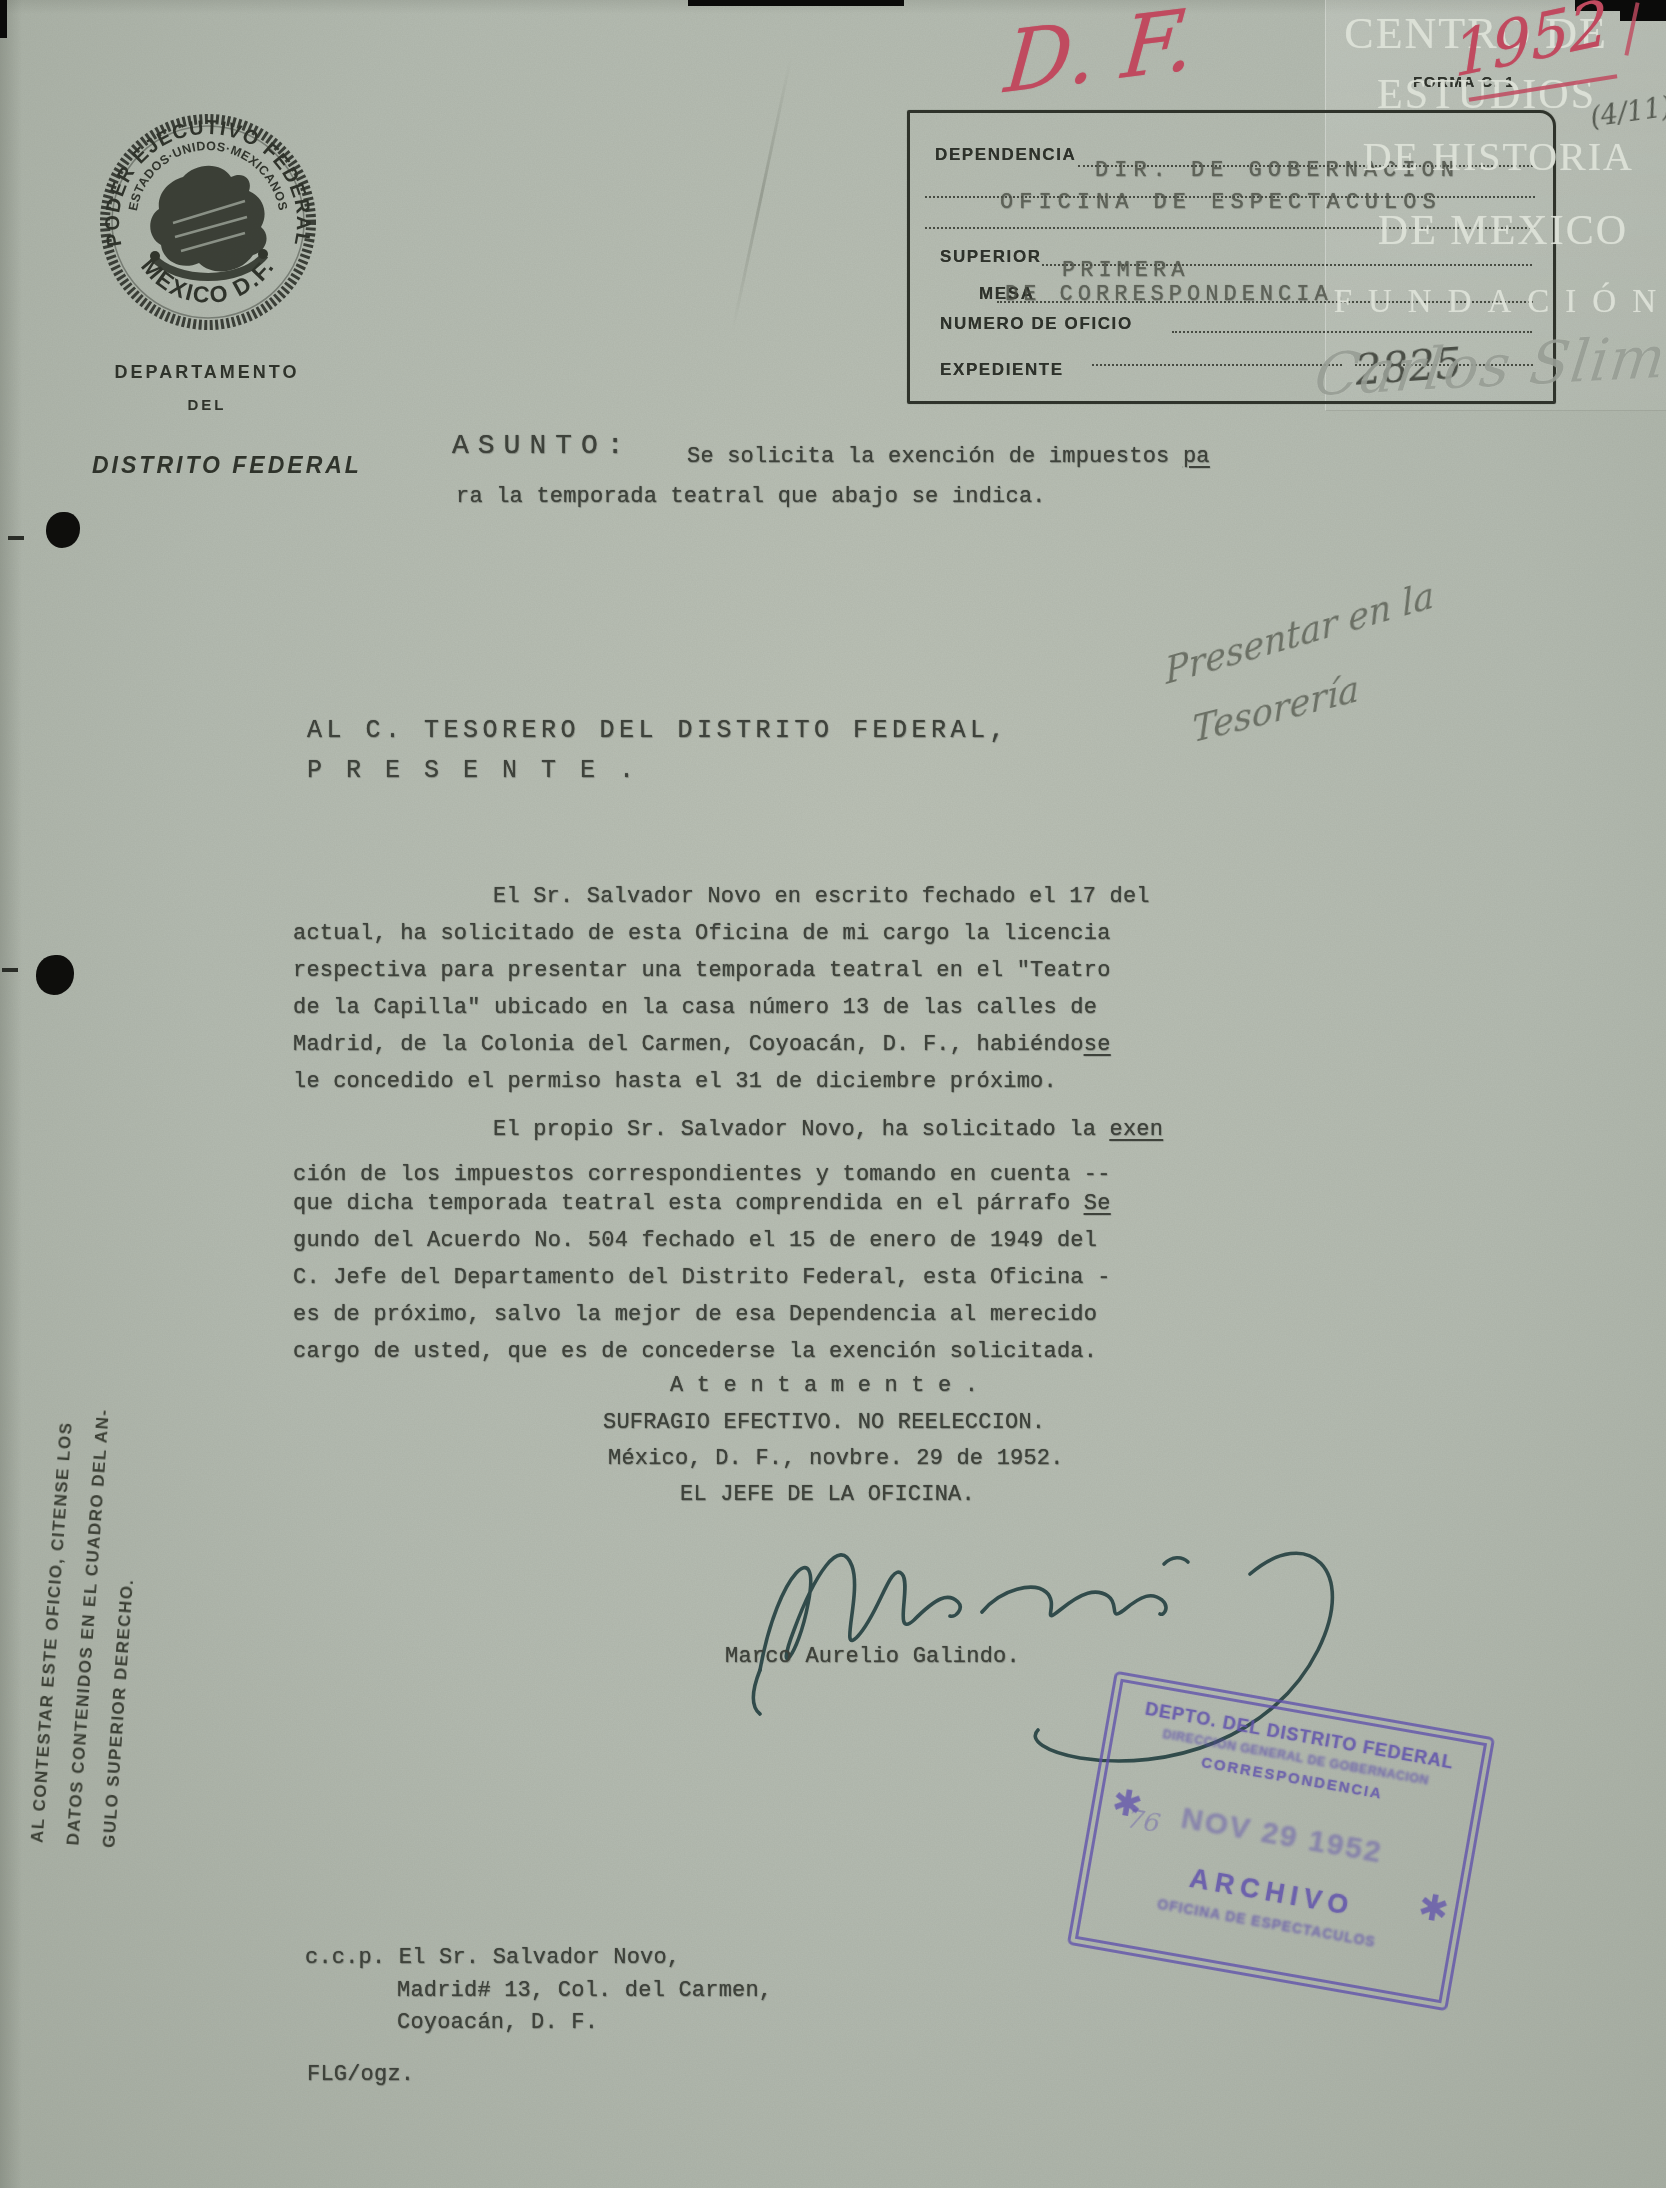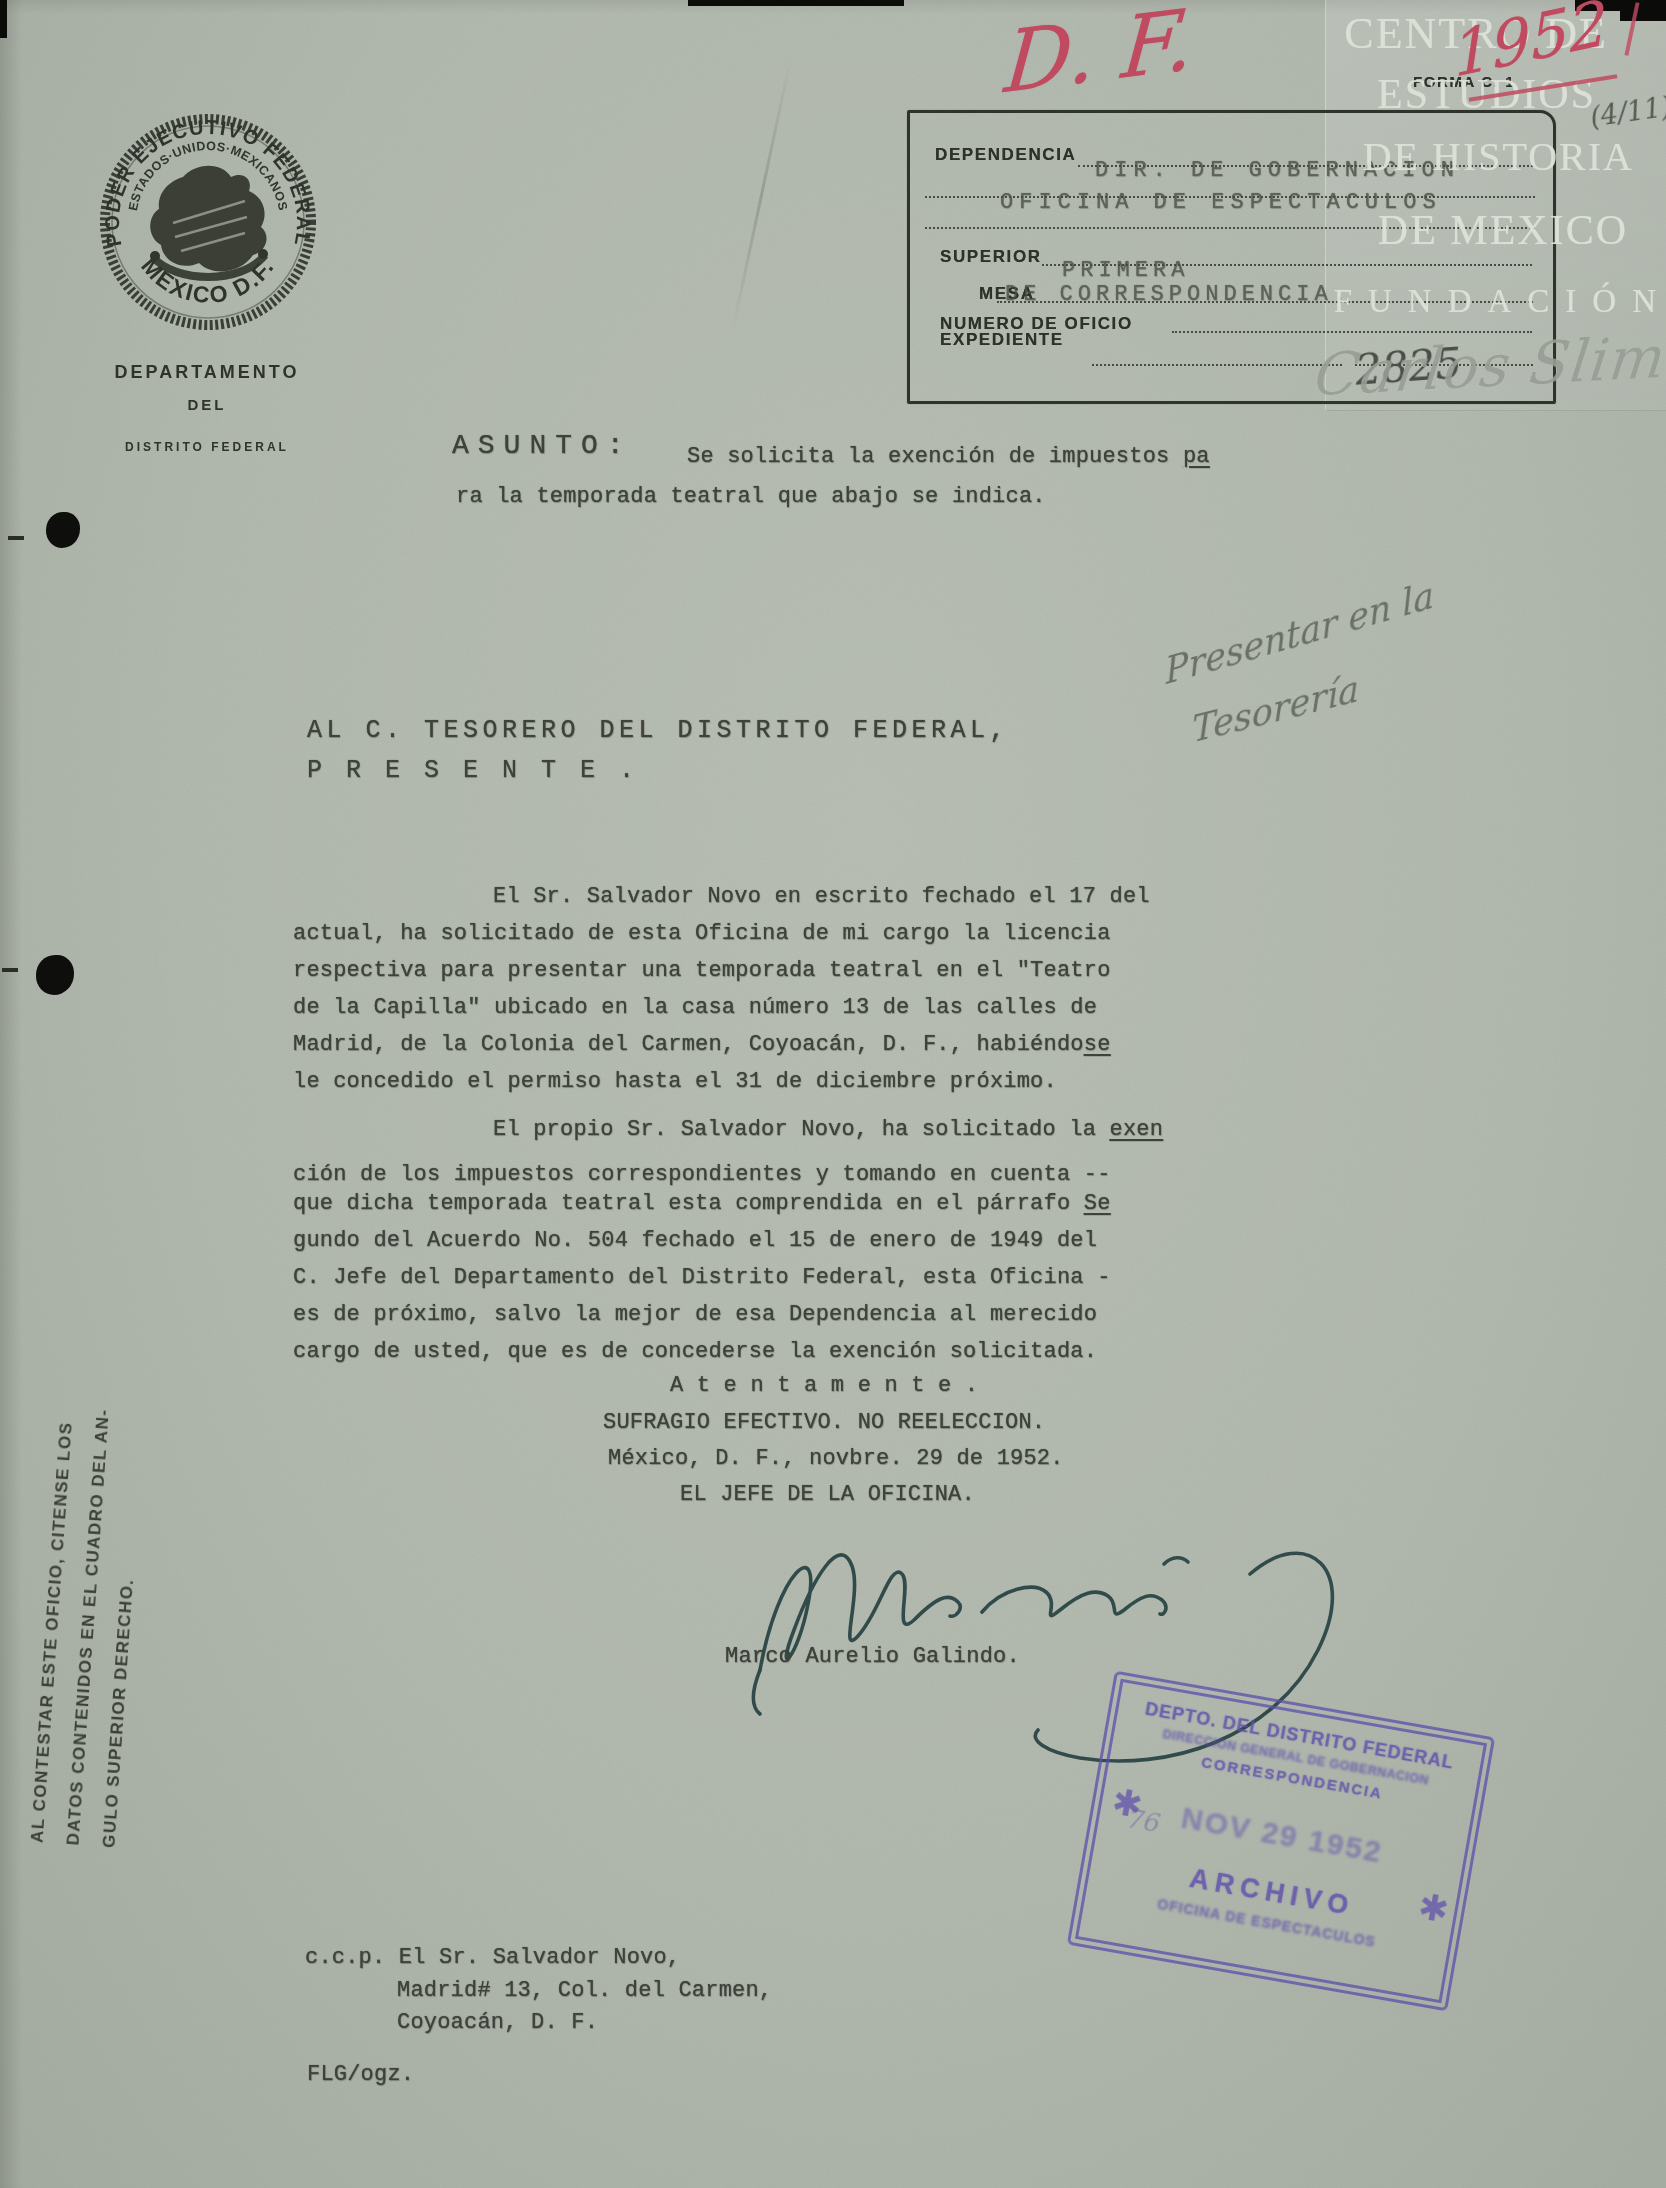--- a/index.html
+++ b/index.html
@@ -135,42 +135,42 @@
                C52,132 52,112 64,104 C62,88 74,76 88,72 Z" fill="#31352c" opacity="0.92"></path>
       <path d="M78,118 L150,96 M80,132 L152,112 M86,146 L150,128" stroke="#b4bbb0" stroke-width="2.5" opacity="0.65" fill="none"></path>
       <path d="M58,152 C80,178 146,180 170,150" stroke="#31352c" stroke-width="8" fill="none" opacity="0.9"></path>
       <circle cx="60" cy="151" r="5" fill="#31352c"></circle>
         <circle cx="168" cy="149" r="5" fill="#31352c"></circle>
     </g>
   </svg>
 
   <div class="deptline" style="top:362px;">DEPARTAMENTO</div>
   <div class="deptline" style="top:396px;font-size:15px;">DEL</div>
-  <div class="deptline" style="top:440px;font-size:12px;">DISTRITO FEDERAL</div>
+  <div class="deptline" style="top:452px;font-size:23px;font-style:italic;">DISTRITO FEDERAL</div>
 
   <div class="side-note">
     <div>AL CONTESTAR ESTE OFICIO, CITENSE LOS</div>
     <div>DATOS CONTENIDOS EN EL CUADRO DEL AN-</div>
     <div>GULO SUPERIOR DERECHO.</div>
   </div>
 
   <div class="lbl" style="left:1413px;top:73px;font-size:15px;">FORMA C. 1</div>
 
   <div class="fbox"></div>
   <div class="lbl" style="left:935px;top:145px;">DEPENDENCIA</div>
   <div class="dot" style="left:1078px;top:165px;width:455px;"></div>
   <div class="dot" style="left:925px;top:196px;width:610px;"></div>
   <div class="dot" style="left:925px;top:227px;width:610px;"></div>
   <div class="lbl" style="left:940px;top:247px;">SUPERIOR</div>
   <div class="dot" style="left:1042px;top:264px;width:490px;"></div>
   <div class="lbl" style="left:940px;top:284px;margin-left:39px;">MESA</div>
   <div class="dot" style="left:997px;top:301px;width:536px;"></div>
   <div class="lbl" style="left:940px;top:314px;">NUMERO DE OFICIO</div>
   <div class="dot" style="left:1172px;top:331px;width:360px;"></div>
-  <div class="lbl" style="left:940px;top:330px;text-align:center;">EXPEDIENTE</div>
+  <div class="lbl" style="left:940px;top:360px;text-align:center;">EXPEDIENTE</div>
   <div class="dot" style="left:1092px;top:364px;width:250px;"></div>
   <div class="dot" style="left:1355px;top:364px;width:178px;"></div>
 
   <div class="tw twf" style="left:1095px;top:158px;letter-spacing:6px;">DIR. DE GOBERNACION</div>
   <div class="tw twf" style="left:1000px;top:190px;letter-spacing:6px;">OFICINA DE ESPECTACULOS</div>
   <div class="tw twf" style="left:1062px;top:258px;letter-spacing:5px;">PRIMERA</div>
   <div class="tw twf" style="left:1005px;top:282px;letter-spacing:5px;">DE CORRESPONDENCIA.</div>
 
   <div class="pencil" style="left:1355px;top:342px;font-size:42px;color:#4a4e46;transform:rotate(-4deg);filter:blur(0.5px);">2825</div>
 

